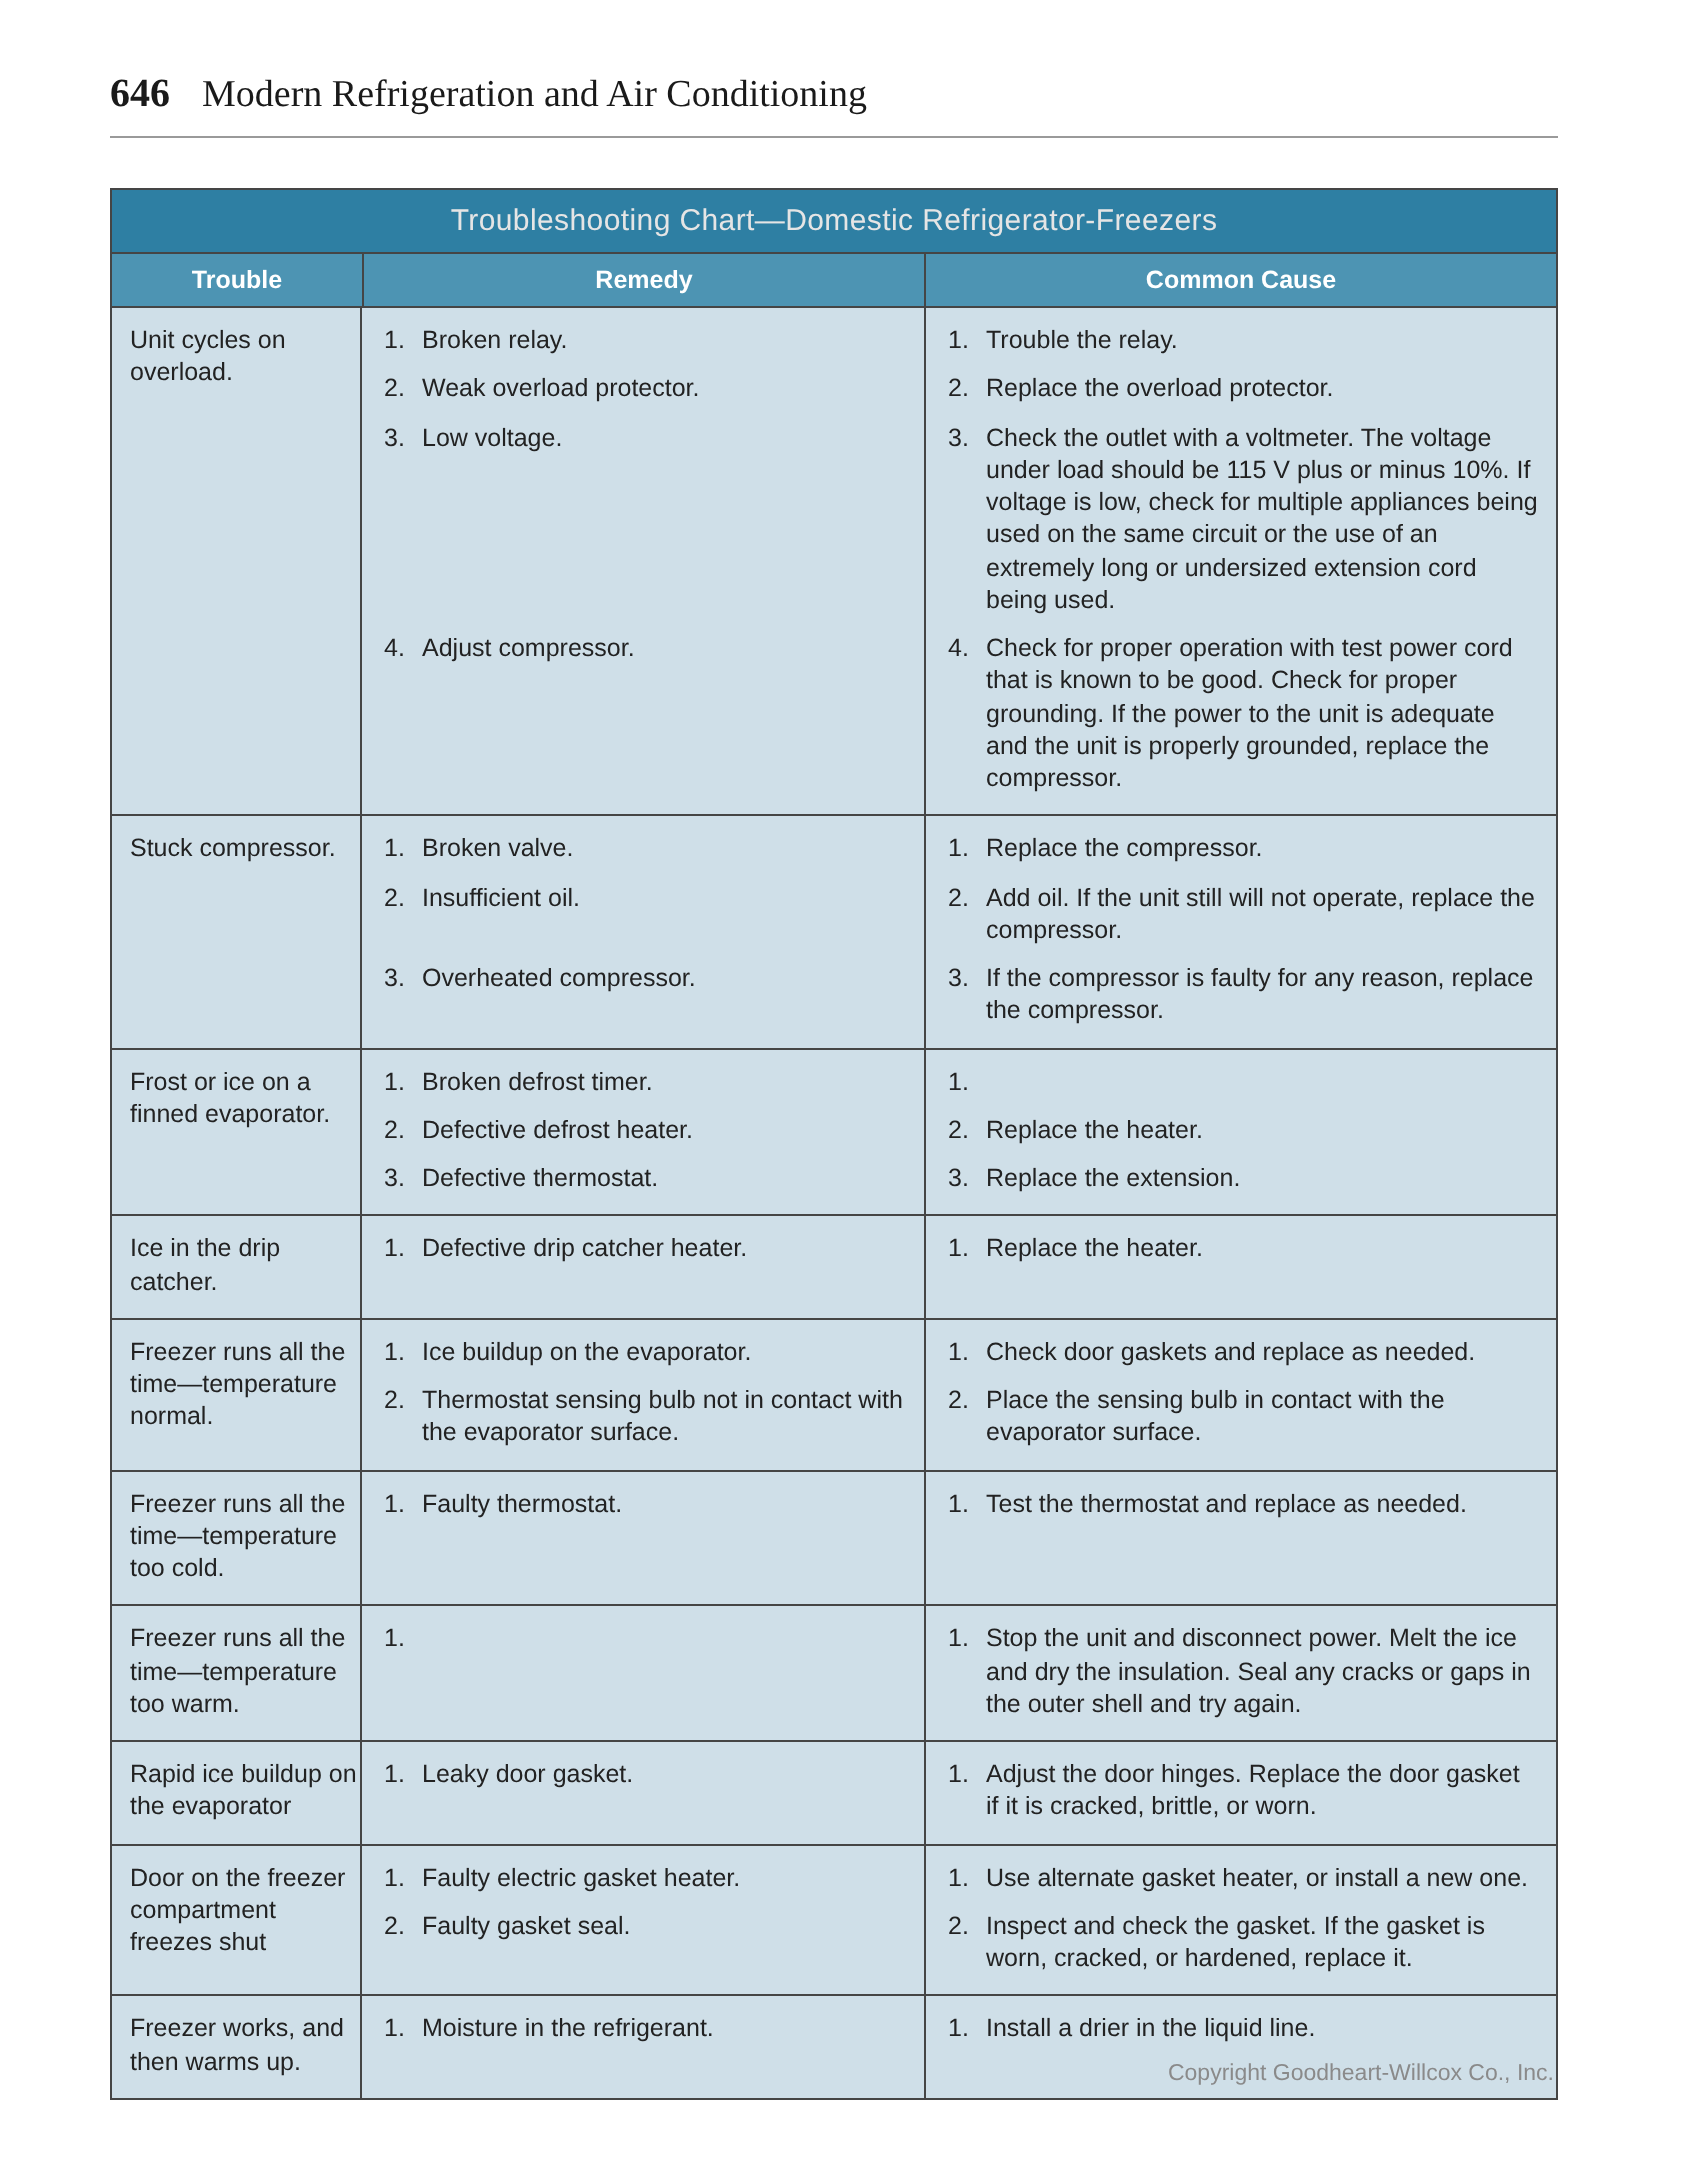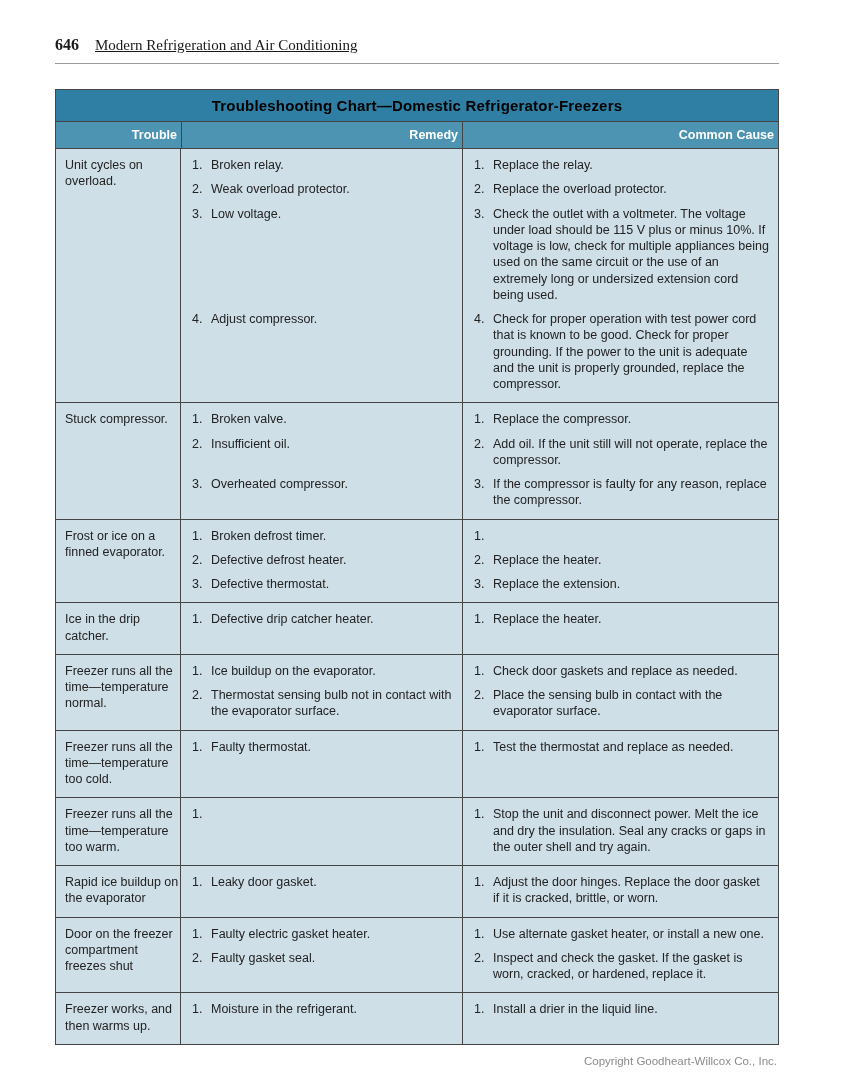--- a/index.html
+++ b/index.html
@@ -11,47 +11,47 @@
   html,body{margin:0;padding:0;}
   body{
     width:849px;height:1087px;background:#ffffff;position:relative;
     font-family:"Liberation Serif", serif;color:#1a1a1a;
     -webkit-font-smoothing:antialiased;overflow:hidden;
   }
   .page{padding:36px 70px 0 55px;}
 
   
   .runhead{display:flex;align-items:baseline;gap:16px;border-bottom:1px solid #9a9a9a;padding-bottom:9px;}
-  .page-num{font-weight:bold;font-size:16px;}
-  .run-title{font-size:15px;text-decoration:underline;}
+  .page-num{font-weight:bold;font-size:20px;}
+  .run-title{font-size:19px;}
 
   
   .ttable{margin-top:25px;border:1.5px solid var(--border);font-family:"Liberation Sans", sans-serif;}
-  .title-bar{background:var(--title-bg);color:#000000;font-weight:bold;font-size:15px;
+  .title-bar{background:var(--title-bg);color:#e5e5e5;font-weight:normal;font-size:15px;
     text-align:center;padding:7px 4px;border-bottom:1px solid var(--border);letter-spacing:.2px;}
   .head-row{display:grid;grid-template-columns:125px 281px 1fr;background:var(--header-bg);
     color:#fff;font-weight:bold;font-size:12.5px;text-align:center;border-bottom:1px solid var(--border);}
-  .head-cell{padding:6px 4px;text-align:right;}
+  .head-cell{padding:6px 4px;}
   .head-cell + .head-cell{border-left:1px solid var(--border);}
 
   .trow{display:grid;grid-template-columns:125px 1fr;background:var(--body-bg);
     border-bottom:1px solid var(--border);font-size:12.5px;color:#222;}
   .trow:last-child{border-bottom:none;}
   .cell-trouble{padding:8px 0 10px 9px;border-right:1px solid var(--border);line-height:1.3;}
   .pairs{display:flex;flex-direction:column;}
   .pair{display:grid;grid-template-columns:281px 1fr;flex:0 0 auto;}
   .pair:last-child{flex:1 0 auto;}
   .cell-cause,.cell-remedy{display:flex;padding:4px 9px 4px 11px;line-height:1.3;}
   .cell-remedy{border-left:1px solid var(--border);}
   .pair:first-child .cell-cause,.pair:first-child .cell-remedy{padding-top:8px;}
   .pair:last-child .cell-cause,.pair:last-child .cell-remedy{padding-bottom:10px;}
   .num{flex:0 0 19px;width:19px;}
   .itext{flex:1;}
 
-  .footer{position:absolute;right:72px;bottom:20px;font-family:"Liberation Sans", sans-serif;
+  .footer{position:absolute;right:72px;bottom:44px;font-family:"Liberation Sans", sans-serif;
     font-size:11.5px;color:#8a8a8a;}
 </style>
 </head>
 <body>
 
 <div class="page">
 
   <div class="runhead">
     <span class="page-num">646</span>
     <span class="run-title">Modern Refrigeration and Air Conditioning</span>
@@ -68,21 +68,21 @@
         <div class="trow">
           <div class="cell-trouble">Unit cycles on overload.</div>
           <div class="pairs">
             <div class="pair">
               <div class="cell-cause">
                 <div class="num">1.</div>
                 <div class="itext">Broken relay.</div>
               </div>
               <div class="cell-remedy">
                 <div class="num">1.</div>
-                <div class="itext">Replace the relay.</div>
+                <div class="itext">Trouble the relay.</div>
               </div>
             </div>
             <div class="pair">
               <div class="cell-cause">
                 <div class="num">2.</div>
                 <div class="itext">Weak overload protector.</div>
               </div>
               <div class="cell-remedy">
                 <div class="num">2.</div>
                 <div class="itext">Replace the overload protector.</div>

